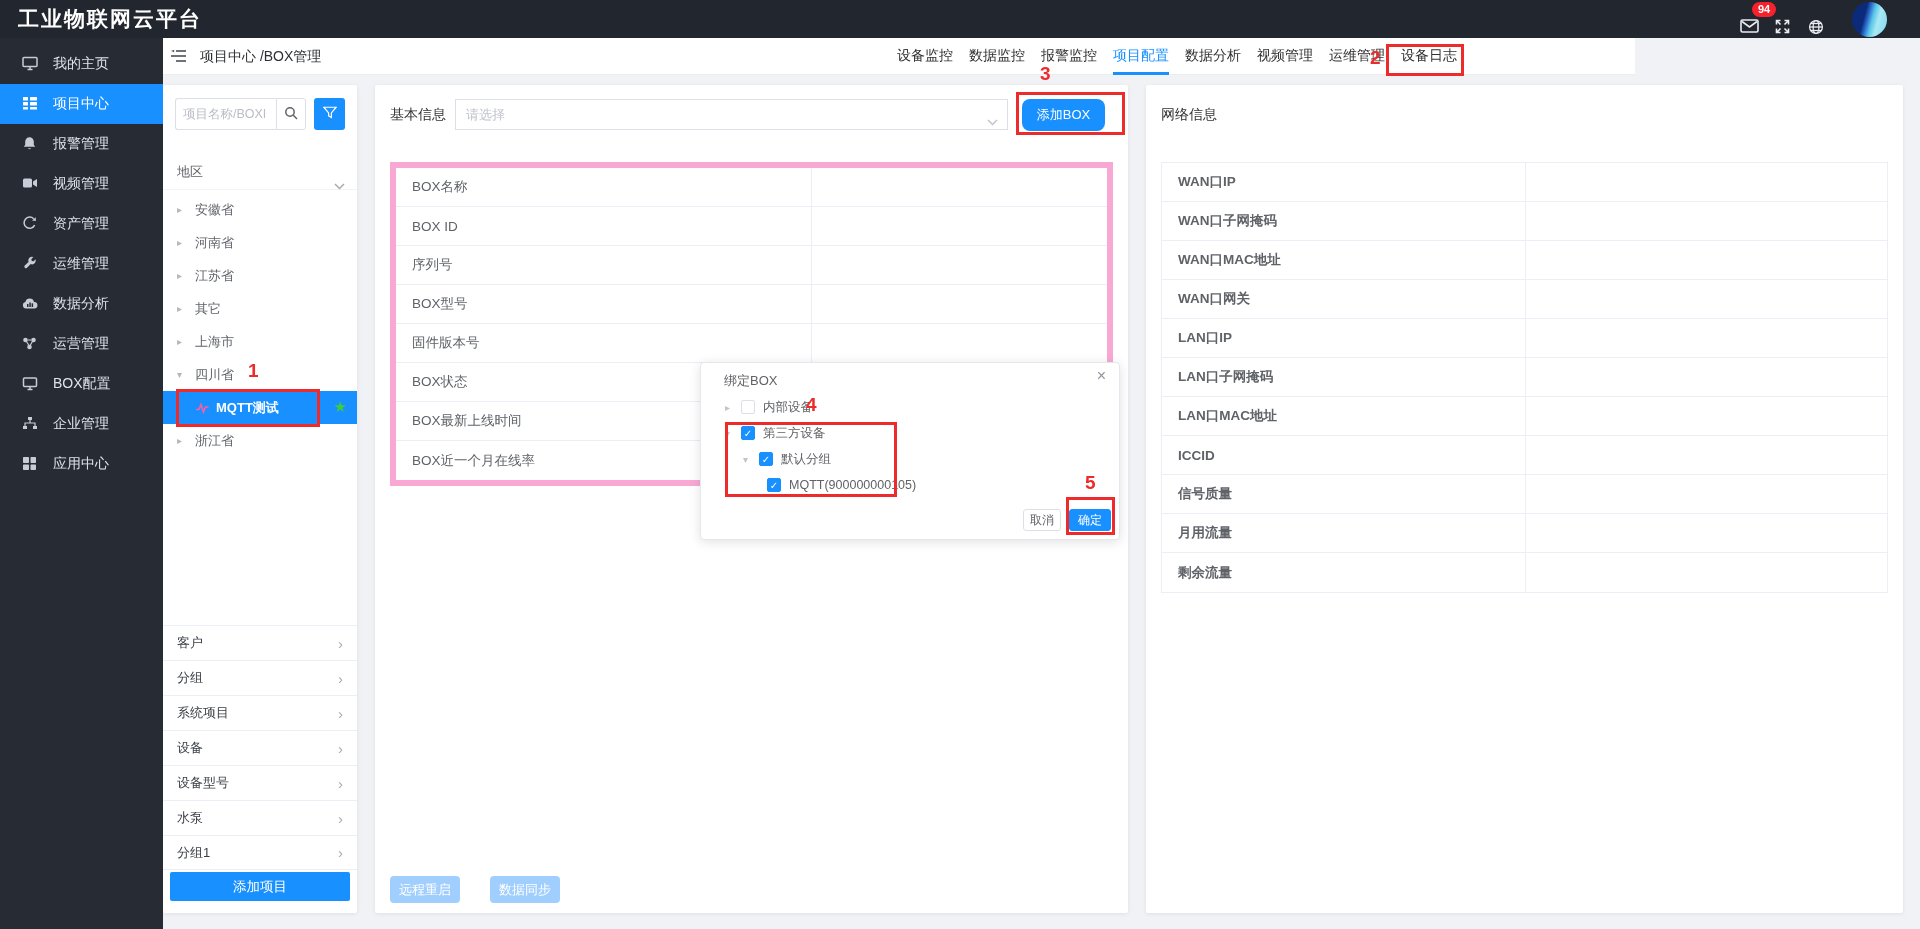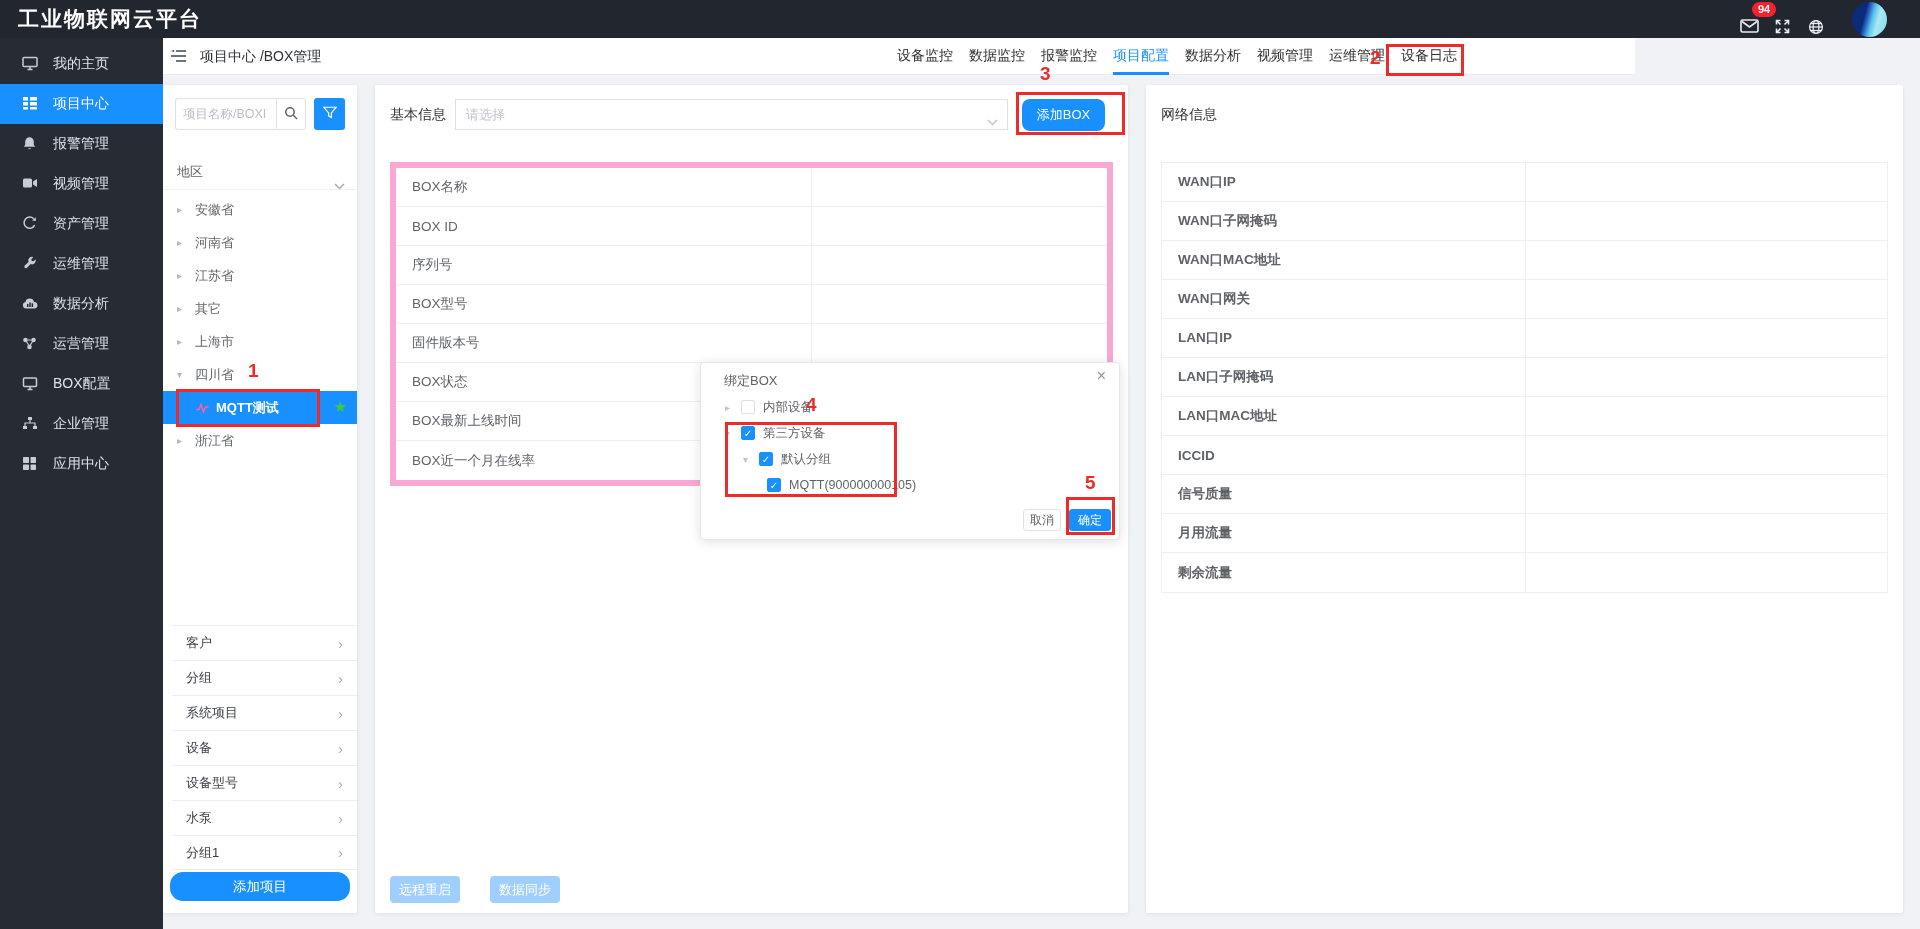--- a/index.html
+++ b/index.html
@@ -46,25 +46,25 @@
   .search-btn { width:30px; border:1px solid #dcdfe6; background:#fff; border-radius:0 3px 3px 0; display:flex; align-items:center; justify-content:center; color:#606266; cursor:pointer; }
   .filter-btn { width:31px; margin-left:8px; border:none; background:var(--accent,#1890ff); border-radius:3px; display:flex; align-items:center; justify-content:center; color:#fff; cursor:pointer; }
   .region-row { position:absolute; left:0; right:0; top:68px; height:37px; line-height:37px; padding:0 14px; font-size:13px; color:#606266; border-bottom:1px solid #f2f3f5; cursor:pointer; }
   .region-row .chev { position:absolute; right:12px; top:14px; color:#a8abb2; }
   .tree { position:absolute; left:0; right:0; top:108px; }
   .tnode { height:33px; display:flex; align-items:center; padding-left:14px; font-size:13px; color:#5f6368; cursor:pointer; }
   .tnode .caret { width:18px; color:#b4b7be; font-size:10px; }
   .tnode.selected { background:var(--accent,#1890ff); color:#fff; padding-left:32px; position:relative; }
   .tnode.selected .picon { width:15px; height:14px; margin-right:6px; color:var(--offline-pink,#ff5da2); }
   .tnode.selected .fav { position:absolute; right:10px; top:8px; color:var(--star-green,#3ecb3e); font-size:15px; line-height:1; cursor:pointer; }
-  .accordion { position:absolute; left:0; right:0; top:540px;margin-left:9px; }
+  .accordion { position:absolute; left:0; right:0; top:540px; }
   .acc-row { height:35px; border-top:1px solid #ebeef5; display:flex; align-items:center; justify-content:space-between; padding:0 14px; font-size:13px; color:#3a3f45; cursor:pointer; }
   .acc-row:last-child { border-bottom:1px solid #ebeef5; }
   .acc-row .chr { color:#a8abb2; font-size:15px; }
-  .add-project { position:absolute; left:7px; right:7px; top:787px; height:29px; background:var(--accent,#1890ff); color:#fff; border:none; border-radius:13px; font-size:13.5px; cursor:pointer; font-family:inherit; }
+  .add-project { position:absolute; left:7px; right:7px; top:787px; height:29px; background:var(--accent,#1890ff); color:#fff; border:none; border-radius:2px; font-size:13.5px; cursor:pointer; font-family:inherit; }
 
   
   .mc-title { position:absolute; left:15px; top:21px; font-size:14px; color:#303133; font-weight:500; }
   .mc-select { position:absolute; left:80px; top:14px; width:553px; height:31px; border:1px solid #dcdfe6; border-radius:0; background:#fff; cursor:pointer; }
   .mc-select .ph { position:absolute; left:10px; top:0; line-height:29px; font-size:13px; color:#bfc3cc; }
   .mc-select .chev { position:absolute; right:9px; top:12px; color:#c0c4cc; }
   .add-box-btn { position:absolute; left:647px; top:14px; width:83px; height:32px; background:var(--accent,#1890ff); color:#fff; border:none; border-radius:8px; font-size:13px; cursor:pointer; font-family:inherit; }
   .form-table { position:absolute; left:15px; right:15px; top:77px; border:6px solid #f9a8d4; }
   .frow { height:39px; display:flex; border-bottom:1px solid #ebeef5; }
   .frow:last-child { border-bottom:none; }

